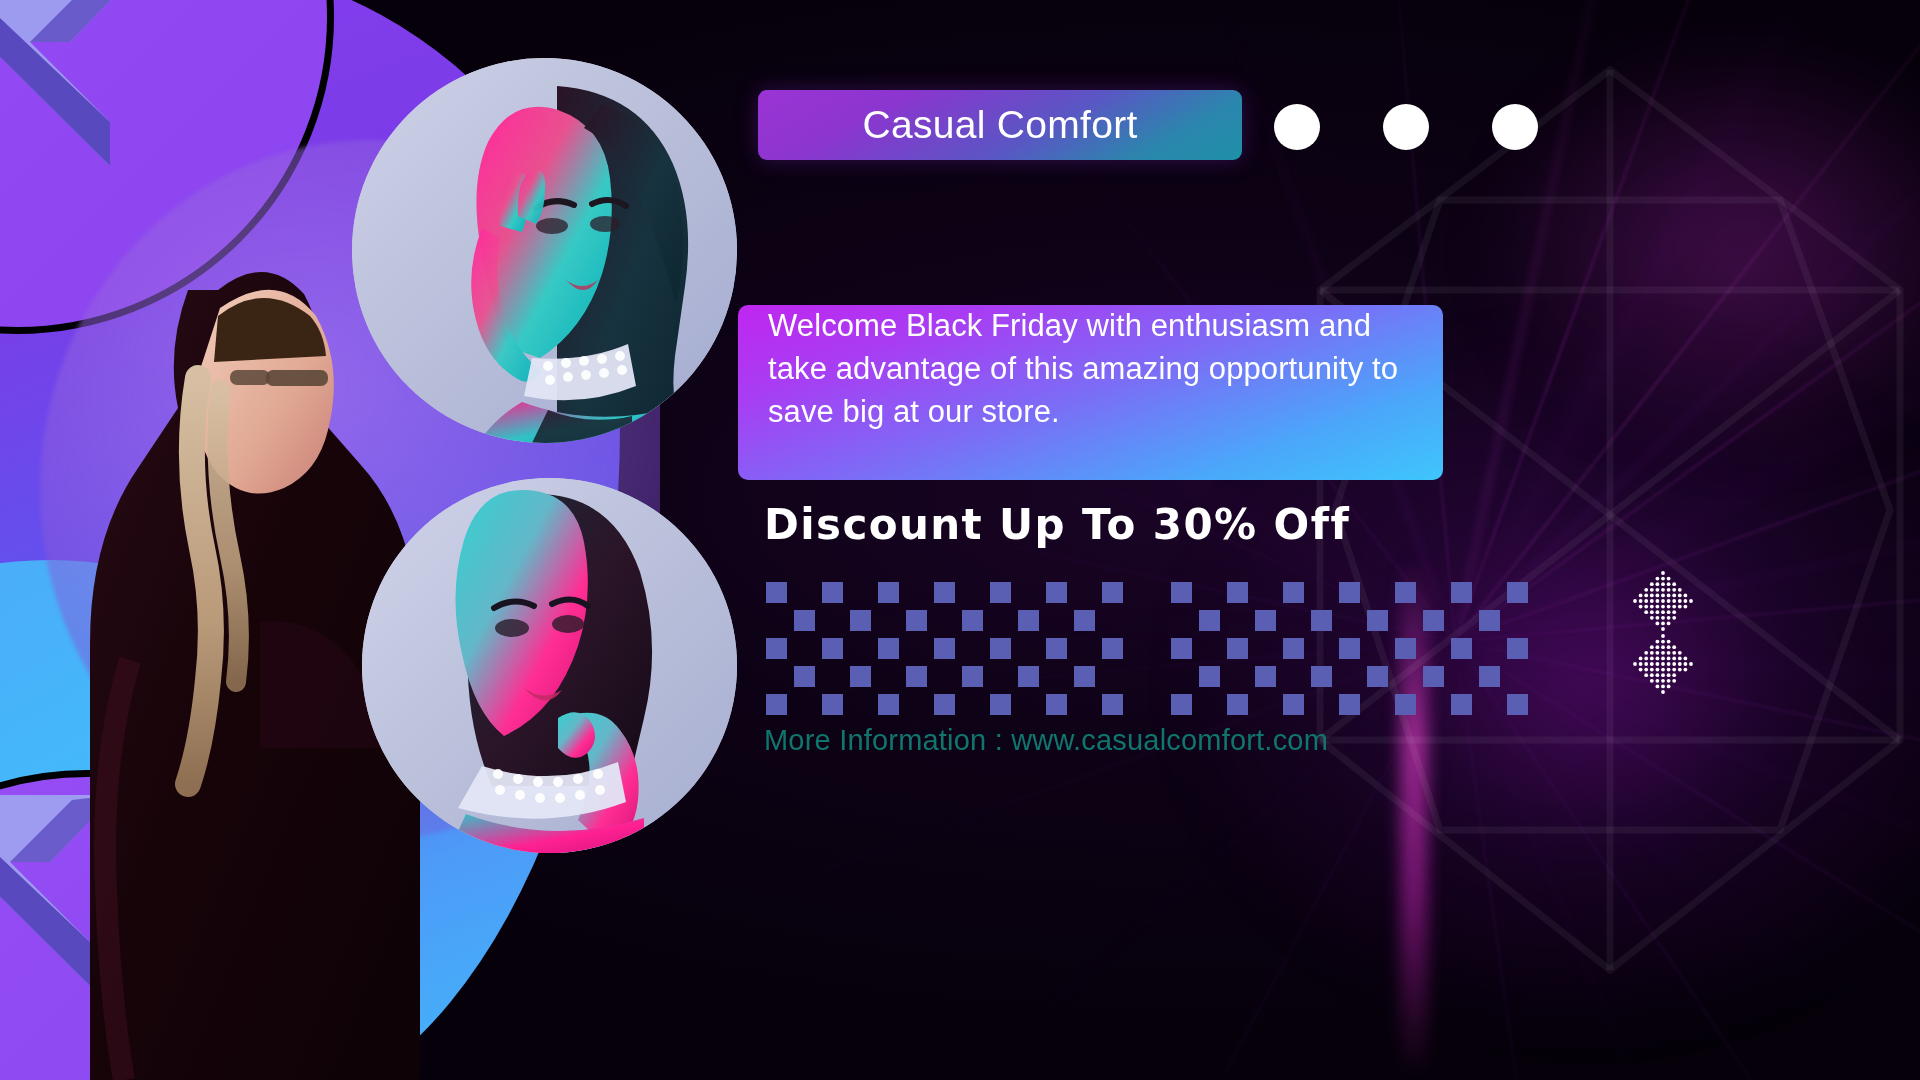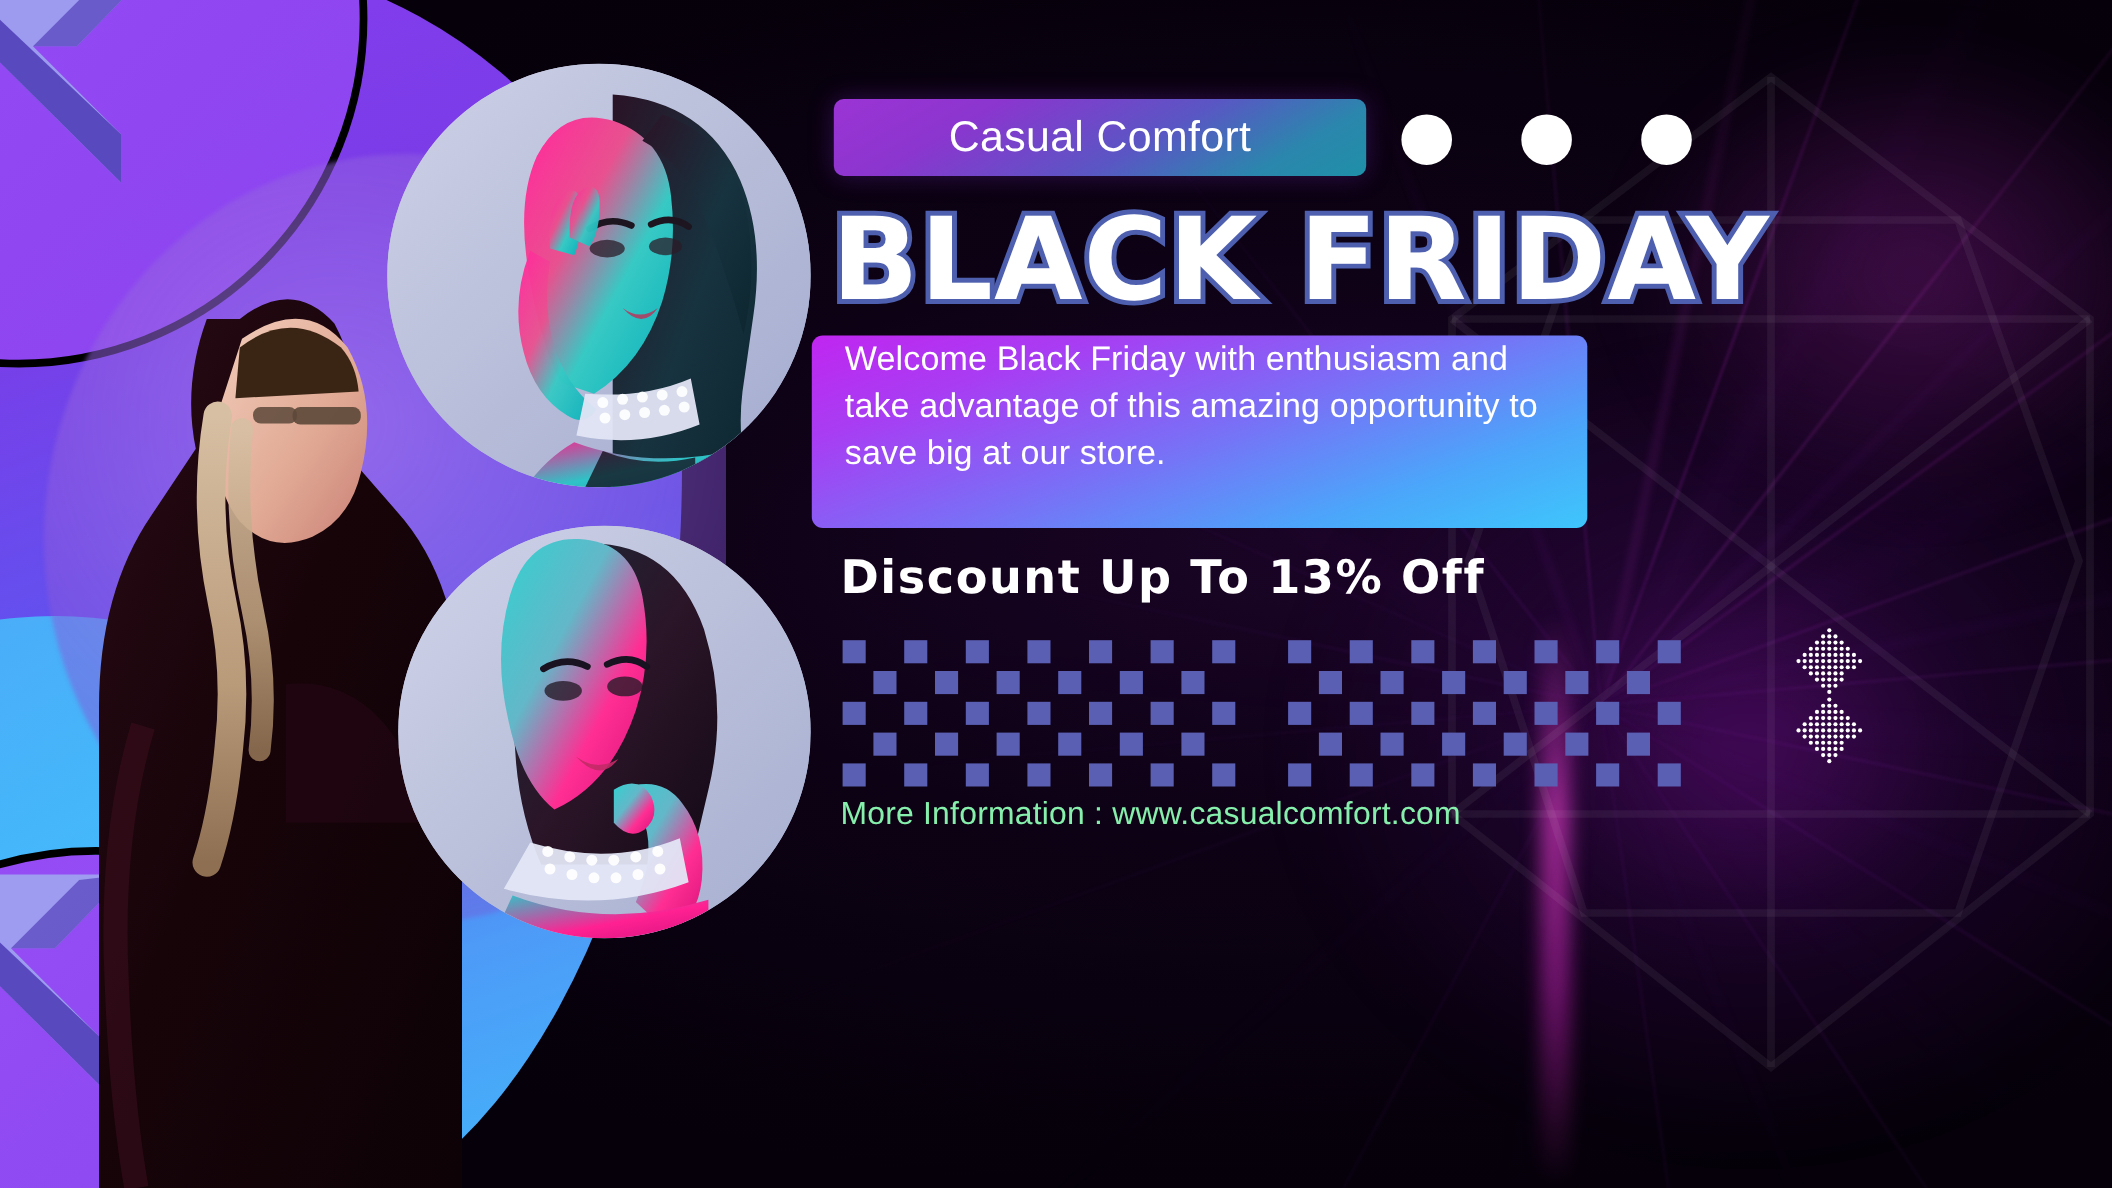--- a/index.html
+++ b/index.html
@@ -243,21 +243,21 @@
   
   .diamonds {
     position: absolute;
     left: 1608px; top: 568px;
     width: 110px; height: 130px;
   }
 
   .more-info {
     position: absolute;
     left: 6px; top: 724px;
-    color: #86efac;
+    color: #0f766e;
     font-size: 29px;
     letter-spacing: .2px;
     white-space: nowrap;
   }
 </style>
 </head>
 <body>
 
 <div id="banner">
 
@@ -475,27 +475,26 @@
     <div class="badge">
       <span class="badge-label">Casual Comfort</span>
     </div>
 
     <div class="dots-row">
       <span class="dot"></span>
       <span class="dot"></span>
       <span class="dot"></span>
     </div>
 
-    <div class="headline">BLACK FRIDAY</div>
 
     <div class="desc-box">
       <div class="desc-text">Welcome Black Friday with enthusiasm and take advantage of this amazing opportunity to save big at our store.</div>
     </div>
 
-    <div class="discount">Discount Up To 13% Off</div>
+    <div class="discount">Discount Up To 30% Off</div>
 
     <div class="checkers">
       <div class="checker-grid" id="checker-a">
           <span class="chk"></span>
           <span class="chk off"></span>
           <span class="chk"></span>
           <span class="chk off"></span>
           <span class="chk"></span>
           <span class="chk off"></span>
           <span class="chk"></span>

